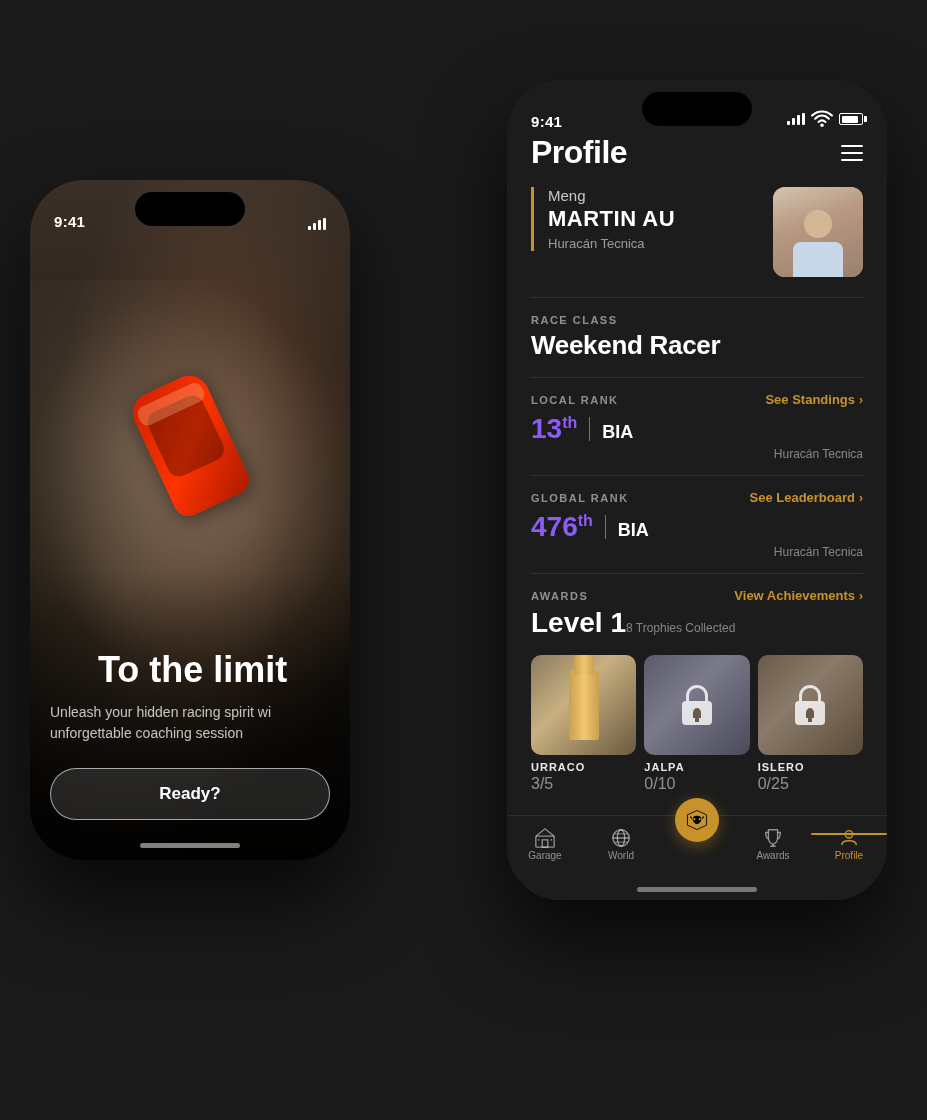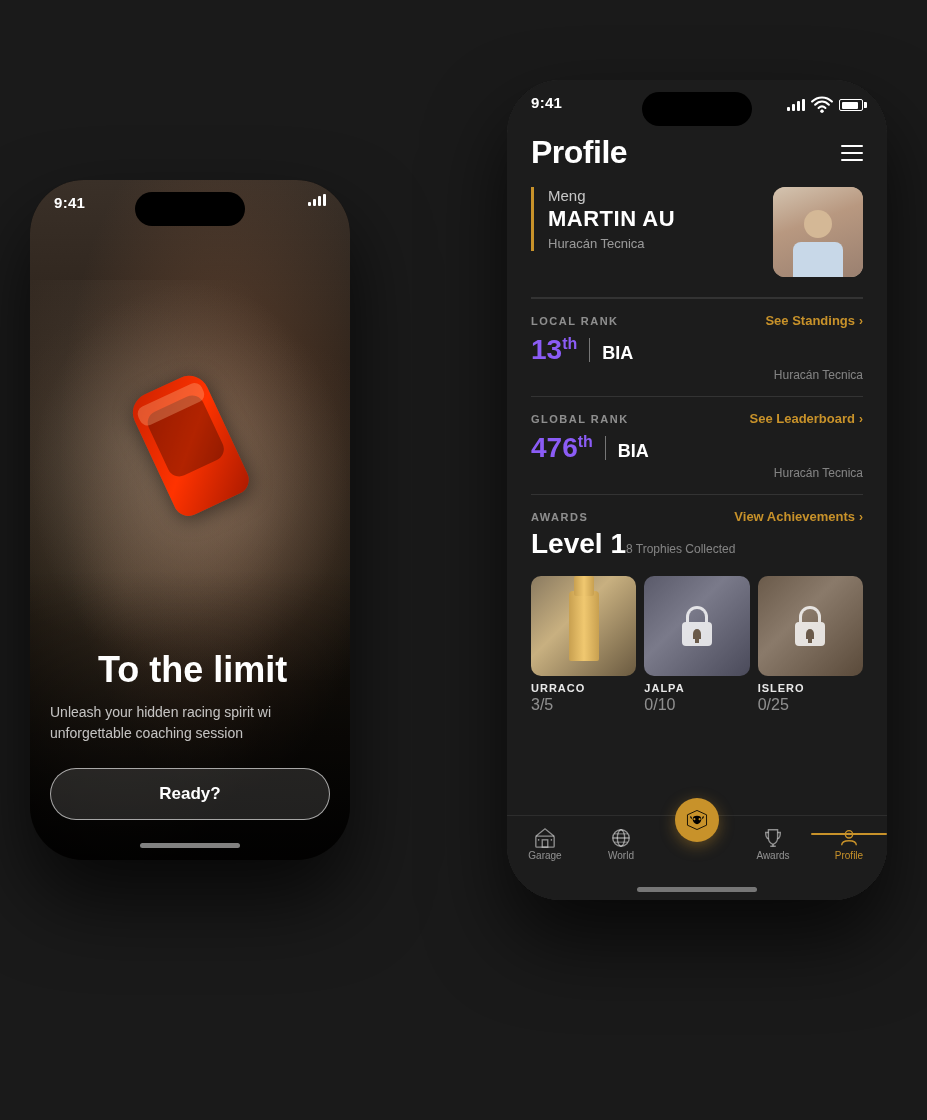--- a/index.html
+++ b/index.html
@@ -59,21 +59,21 @@
       height: 34px;
       background: #000;
       border-radius: 20px;
       z-index: 10;
     }
 
     .status-bar {
       position: relative;
       display: flex;
       justify-content: space-between;
-      align-items: flex-start;
+      align-items: flex-end;
       padding: 14px 24px 0;
       height: 50px;
       z-index: 5;
     }
 
     .status-time {
       font-size: 15px;
       font-weight: 600;
       color: #fff;
       letter-spacing: 0.3px;
@@ -803,20 +803,24 @@
             <div class="avatar-person">
               <div class="avatar-head"></div>
               <div class="avatar-body"></div>
             </div>
           </div>
         </div>
       </div>
 
       <div class="divider"></div>
 
+      <div class="section">
+        <div class="section-label">RACE CLASS</div>
+        <div class="section-value">Weekend Racer</div>
+      </div>
 
       <div class="divider"></div>
 
       <div class="rank-section">
         <div class="rank-header">
           <span class="rank-label">LOCAL RANK</span>
           <span class="see-link">
             <span>See Standings</span>
             <span class="chevron-right">›</span>
           </span>

